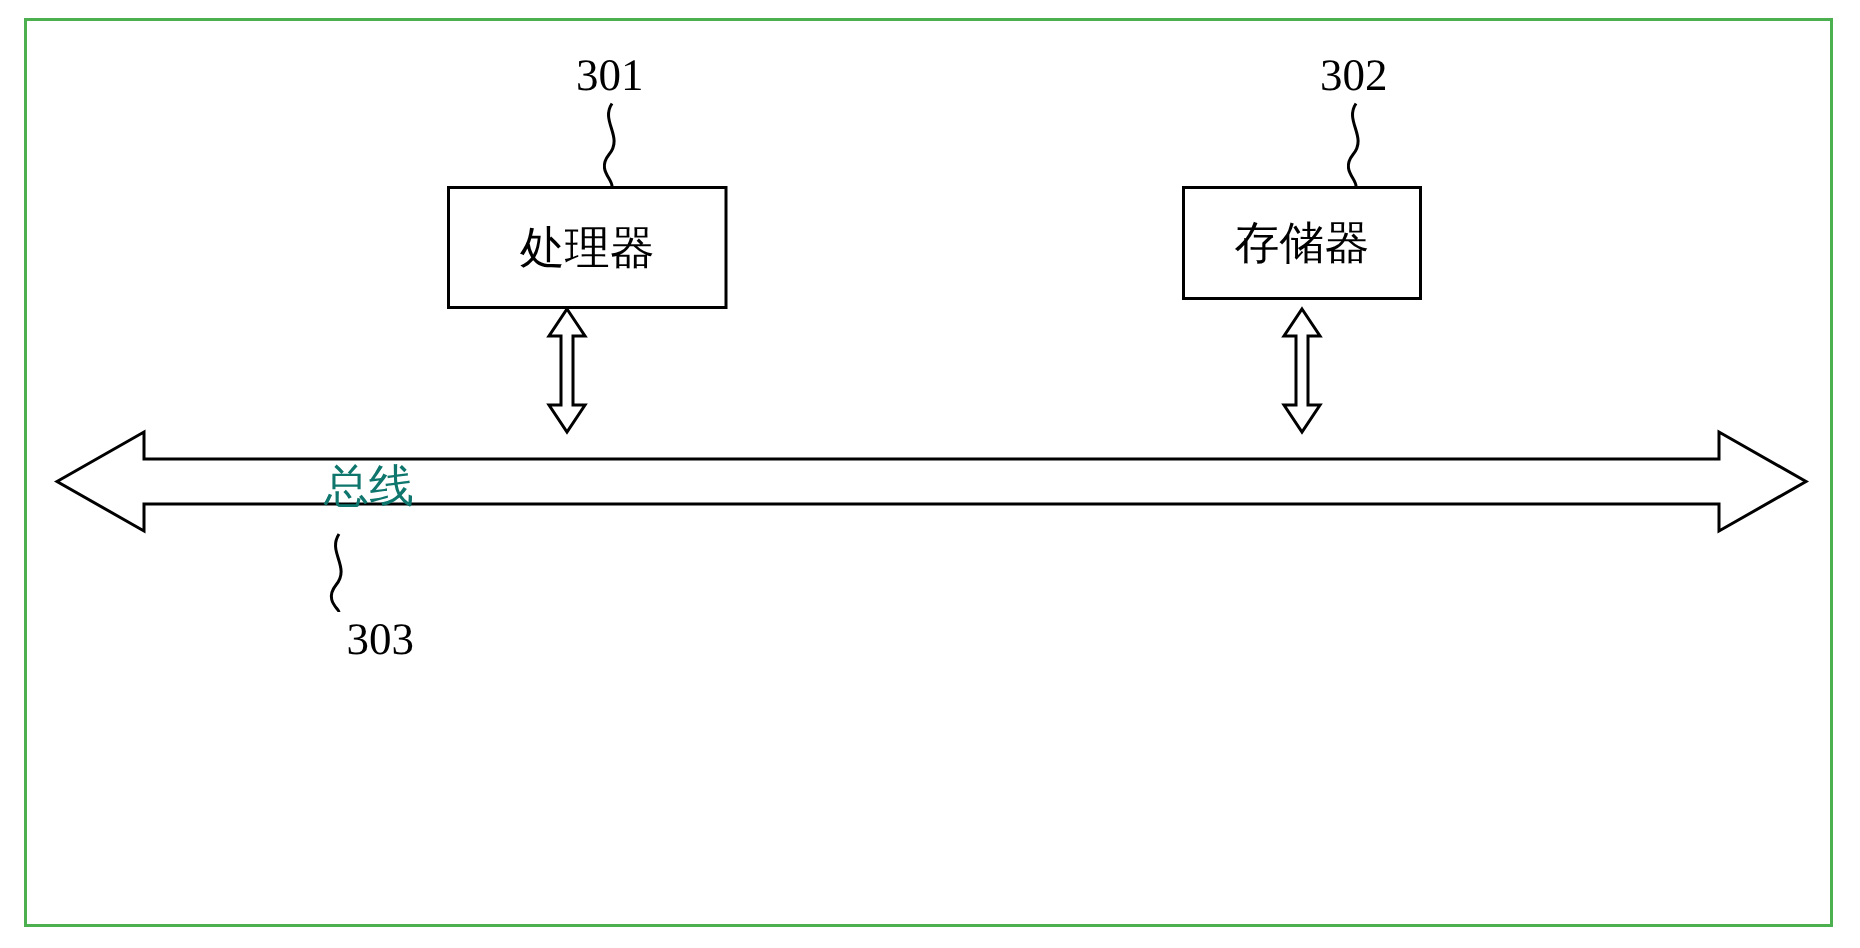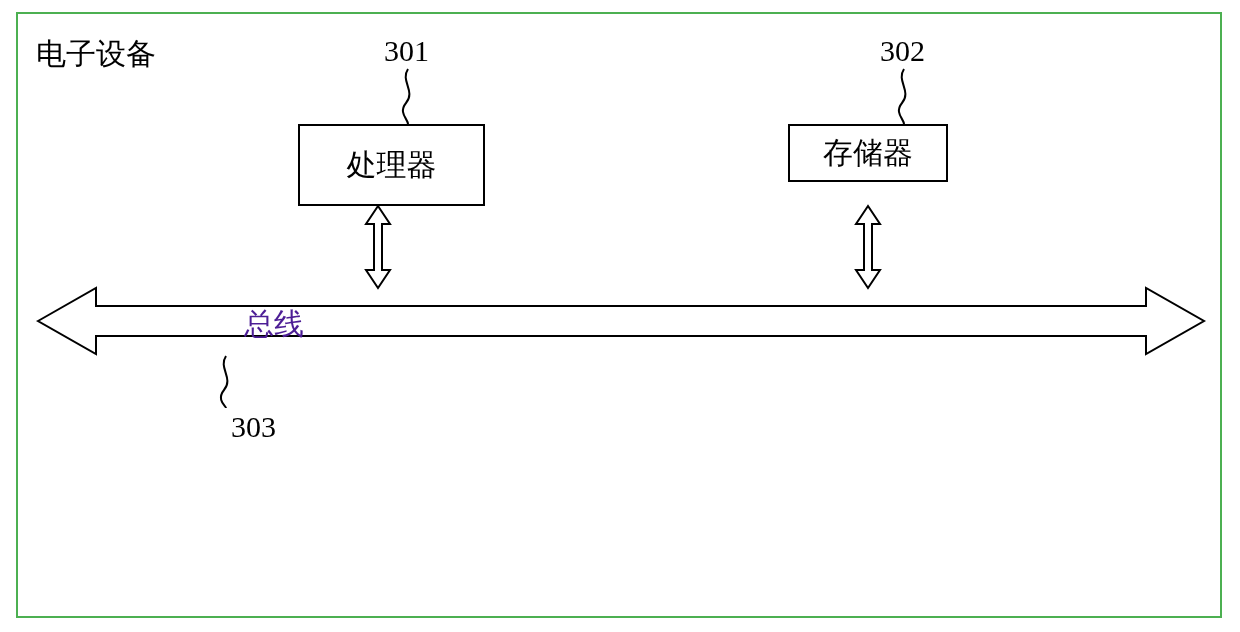--- a/index.html
+++ b/index.html
@@ -39,52 +39,50 @@
     display: flex;
     align-items: center;
     justify-content: center;
     font-size: 30px;
     color: #000;
     background: #fff;
   }
   .bus-label {
     position: absolute;
     font-size: 30px;
-    color: #4c1d95;
-    margin-left: 28px;
+    color: #0f766e;
   }
   svg {
     position: absolute;
     overflow: visible;
   }
 </style>
 </head>
 <body>
 
 <div class="outer">
 
-  <div class="title">电子设备</div>
 
   <div class="ref-num" style="left:366px; top:20px;">301</div>
 
   <svg style="left:376px; top:55px;" width="24" height="55">
     <path d="M14 0 C 6 12, 22 22, 12 34 C 4 44, 14 50, 14 55" stroke="#000" stroke-width="2" fill="none"></path>
   </svg>
 
   <div class="box" style="left:280px; top:110px; width:187px; height:82px;">
     <span>处理器</span>
   </div>
 
   <div class="ref-num" style="left:862px; top:20px;">302</div>
 
   <svg style="left:872px; top:55px;" width="24" height="55">
     <path d="M14 0 C 6 12, 22 22, 12 34 C 4 44, 14 50, 14 55" stroke="#000" stroke-width="2" fill="none"></path>
   </svg>
 
-  <div class="box" style="left:770px; top:110px; width:160px; height:58px;">
+  <div class="box" style="left:770px; top:110px; width:160px; height:76px;">
     <span>存储器</span>
   </div>
 
   <svg style="left:346px; top:192px;" width="28" height="82">
     <polygon points="14,0 26,18 18,18 18,64 26,64 14,82 2,64 10,64 10,18 2,18" fill="none" stroke="#000" stroke-width="2"></polygon>
   </svg>
 
   <svg style="left:836px; top:192px;" width="28" height="82">
     <polygon points="14,0 26,18 18,18 18,64 26,64 14,82 2,64 10,64 10,18 2,18" fill="none" stroke="#000" stroke-width="2"></polygon>
   </svg>

